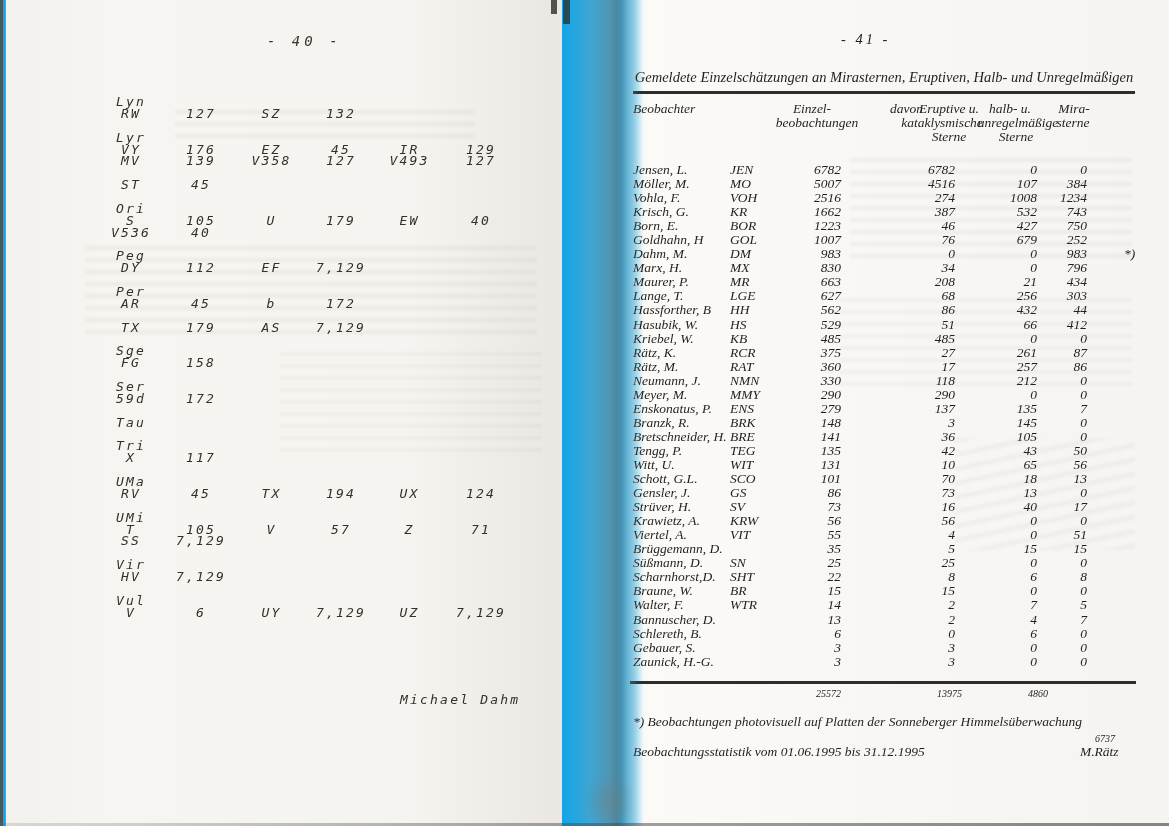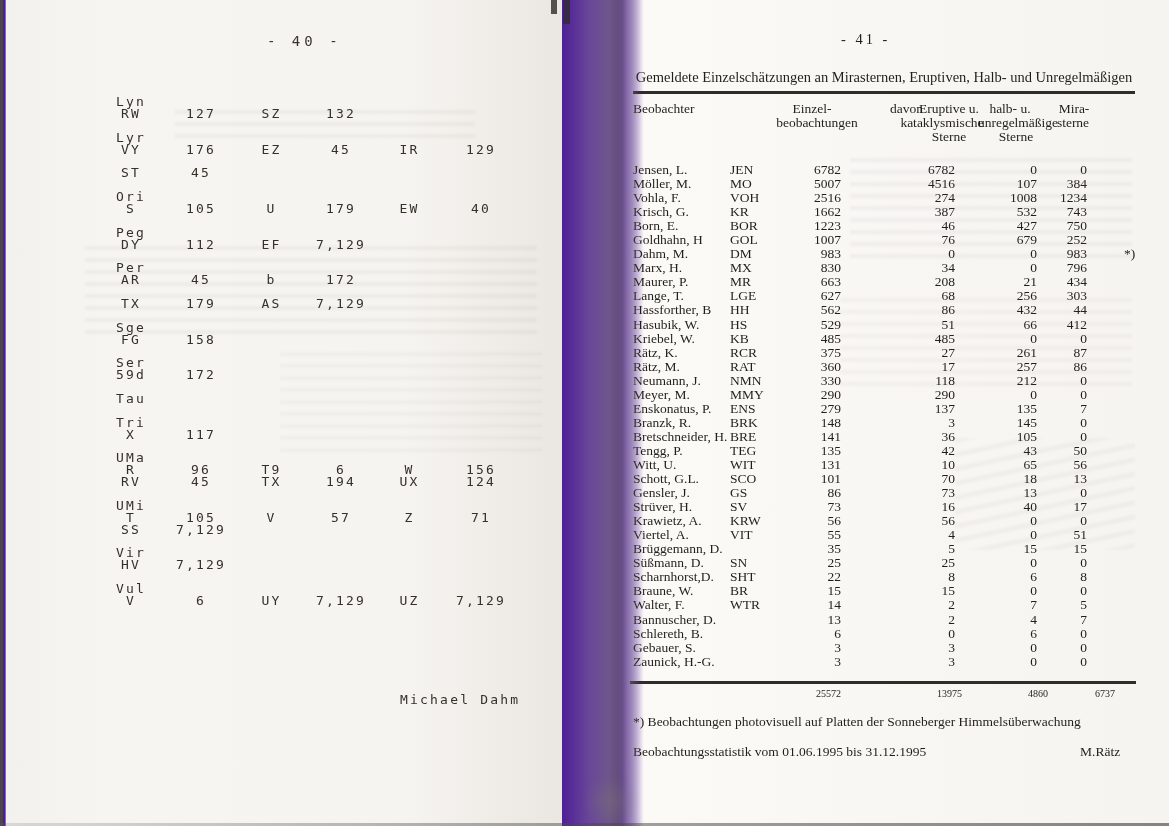--- a/index.html
+++ b/index.html
@@ -1,17 +1,17 @@
 <!DOCTYPE html>
 <html><head>
 <meta charset="utf-8">
 <style>
   html,body{margin:0;padding:0;background:#d8d6d2;}
   .scan{position:relative;width:1169px;height:826px;overflow:hidden;
-        background:#4c1d95;font-family:"Liberation Serif",serif;}
+        background:#0ea5e9;font-family:"Liberation Serif",serif;font-style:italic;}
 
   
   .edge-left{position:absolute;left:0;top:0;width:3px;height:100%;background:#4c4a47;opacity:.85;}
   .edge-left2{position:absolute;left:5px;top:0;width:1px;height:100%;background:#9a978f;opacity:.7;}
   .gutter{position:absolute;left:560px;top:0;width:84px;height:100%;
     background:linear-gradient(90deg,
       rgba(190,186,180,0) 0%,
       rgba(172,168,161,.30) 35%,
       rgba(142,138,131,.52) 58%,
       rgba(118,115,109,.58) 68%,
@@ -64,21 +64,21 @@
   .tc.code{left:105px;}
   .tc.n1{left:150px;width:66px;text-align:right;}
   .tc.n2{left:240px;width:90px;text-align:right;}
   .tc.n3{left:345px;width:67px;text-align:right;}
   .tc.n4{left:418px;width:44px;text-align:right;}
   .tc.note{left:499px;}
   .totals-rule{position:absolute;left:8px;top:681px;width:506px;height:2.5px;background:#2f2d2a;}
   .totals-row{position:absolute;left:3px;top:687px;width:544px;height:14.06px;font-size:10px;}
   .totals-row .tc.n2{width:97px;}
   .totals-row .tc.n3{width:78px;}
-  .totals-row .tc.n4{width:72px;}
+  .totals-row .tc.n4{width:72px;margin-top:45px;}
   .footnote{left:11px;top:714px;font-size:13.5px;}
   .statline{left:11px;top:744px;font-size:13.5px;}
   .author{left:458px;top:744px;font-size:13.5px;}
 </style>
 </head>
 <body>
 
 <div class="scan">
 
   <div class="page-left">
@@ -94,35 +94,41 @@
         <div class="tw-line">
         <span class="c c0"></span><span class="c c1"></span><span class="c c2"></span><span class="c c3"></span><span class="c c4"></span><span class="c c5"></span>
       </div>
         <div class="tw-line">
         <span class="c c0">Lyr</span><span class="c c1"></span><span class="c c2"></span><span class="c c3"></span><span class="c c4"></span><span class="c c5"></span>
       </div>
         <div class="tw-line">
         <span class="c c0">VY</span><span class="c c1">176</span><span class="c c2">EZ</span><span class="c c3">45</span><span class="c c4">IR</span><span class="c c5">129</span>
       </div>
         <div class="tw-line">
+        <span class="c c0">MV</span><span class="c c1">139</span><span class="c c2">V358</span><span class="c c3">127</span><span class="c c4">V493</span><span class="c c5">127</span>
+      </div>
+        <div class="tw-line">
         <span class="c c0"></span><span class="c c1"></span><span class="c c2"></span><span class="c c3"></span><span class="c c4"></span><span class="c c5"></span>
       </div>
         <div class="tw-line">
         <span class="c c0">ST</span><span class="c c1">45</span><span class="c c2"></span><span class="c c3"></span><span class="c c4"></span><span class="c c5"></span>
       </div>
         <div class="tw-line">
         <span class="c c0"></span><span class="c c1"></span><span class="c c2"></span><span class="c c3"></span><span class="c c4"></span><span class="c c5"></span>
       </div>
         <div class="tw-line">
         <span class="c c0">Ori</span><span class="c c1"></span><span class="c c2"></span><span class="c c3"></span><span class="c c4"></span><span class="c c5"></span>
       </div>
         <div class="tw-line">
         <span class="c c0">S</span><span class="c c1">105</span><span class="c c2">U</span><span class="c c3">179</span><span class="c c4">EW</span><span class="c c5">40</span>
       </div>
         <div class="tw-line">
+        <span class="c c0">V536</span><span class="c c1">40</span><span class="c c2"></span><span class="c c3"></span><span class="c c4"></span><span class="c c5"></span>
+      </div>
+        <div class="tw-line">
         <span class="c c0"></span><span class="c c1"></span><span class="c c2"></span><span class="c c3"></span><span class="c c4"></span><span class="c c5"></span>
       </div>
         <div class="tw-line">
         <span class="c c0">Peg</span><span class="c c1"></span><span class="c c2"></span><span class="c c3"></span><span class="c c4"></span><span class="c c5"></span>
       </div>
         <div class="tw-line">
         <span class="c c0">DY</span><span class="c c1">112</span><span class="c c2">EF</span><span class="c c3">7,129</span><span class="c c4"></span><span class="c c5"></span>
       </div>
         <div class="tw-line">
         <span class="c c0"></span><span class="c c1"></span><span class="c c2"></span><span class="c c3"></span><span class="c c4"></span><span class="c c5"></span>
@@ -170,23 +176,20 @@
         <span class="c c0">Tri</span><span class="c c1"></span><span class="c c2"></span><span class="c c3"></span><span class="c c4"></span><span class="c c5"></span>
       </div>
         <div class="tw-line">
         <span class="c c0">X</span><span class="c c1">117</span><span class="c c2"></span><span class="c c3"></span><span class="c c4"></span><span class="c c5"></span>
       </div>
         <div class="tw-line">
         <span class="c c0"></span><span class="c c1"></span><span class="c c2"></span><span class="c c3"></span><span class="c c4"></span><span class="c c5"></span>
       </div>
         <div class="tw-line">
         <span class="c c0">UMa</span><span class="c c1"></span><span class="c c2"></span><span class="c c3"></span><span class="c c4"></span><span class="c c5"></span>
-      </div>
-        <div class="tw-line">
-        <span class="c c0">R</span><span class="c c1">96</span><span class="c c2">T9</span><span class="c c3">6</span><span class="c c4">W</span><span class="c c5">156</span>
       </div>
         <div class="tw-line">
         <span class="c c0">RV</span><span class="c c1">45</span><span class="c c2">TX</span><span class="c c3">194</span><span class="c c4">UX</span><span class="c c5">124</span>
       </div>
         <div class="tw-line">
         <span class="c c0"></span><span class="c c1"></span><span class="c c2"></span><span class="c c3"></span><span class="c c4"></span><span class="c c5"></span>
       </div>
         <div class="tw-line">
         <span class="c c0">UMi</span><span class="c c1"></span><span class="c c2"></span><span class="c c3"></span><span class="c c4"></span><span class="c c5"></span>
       </div>

